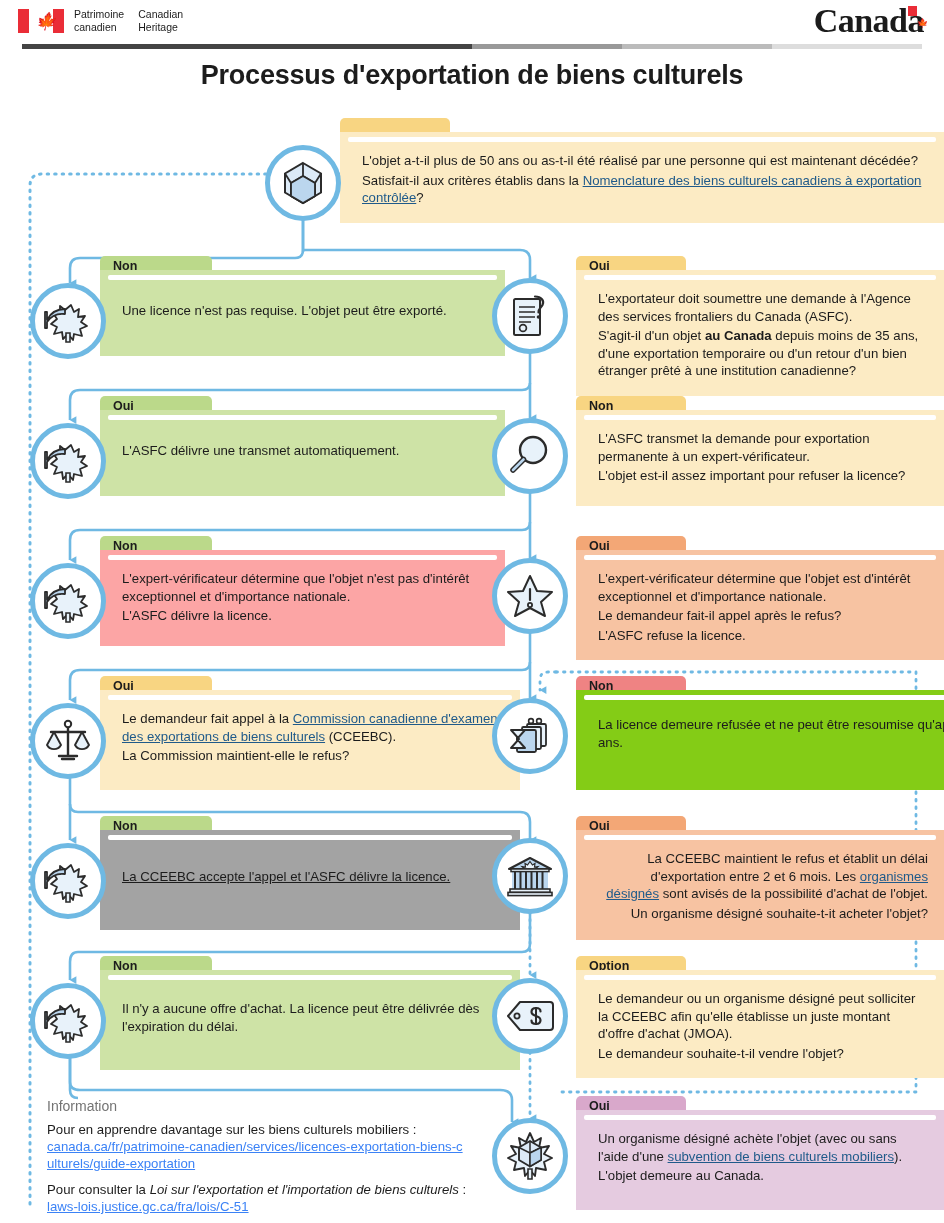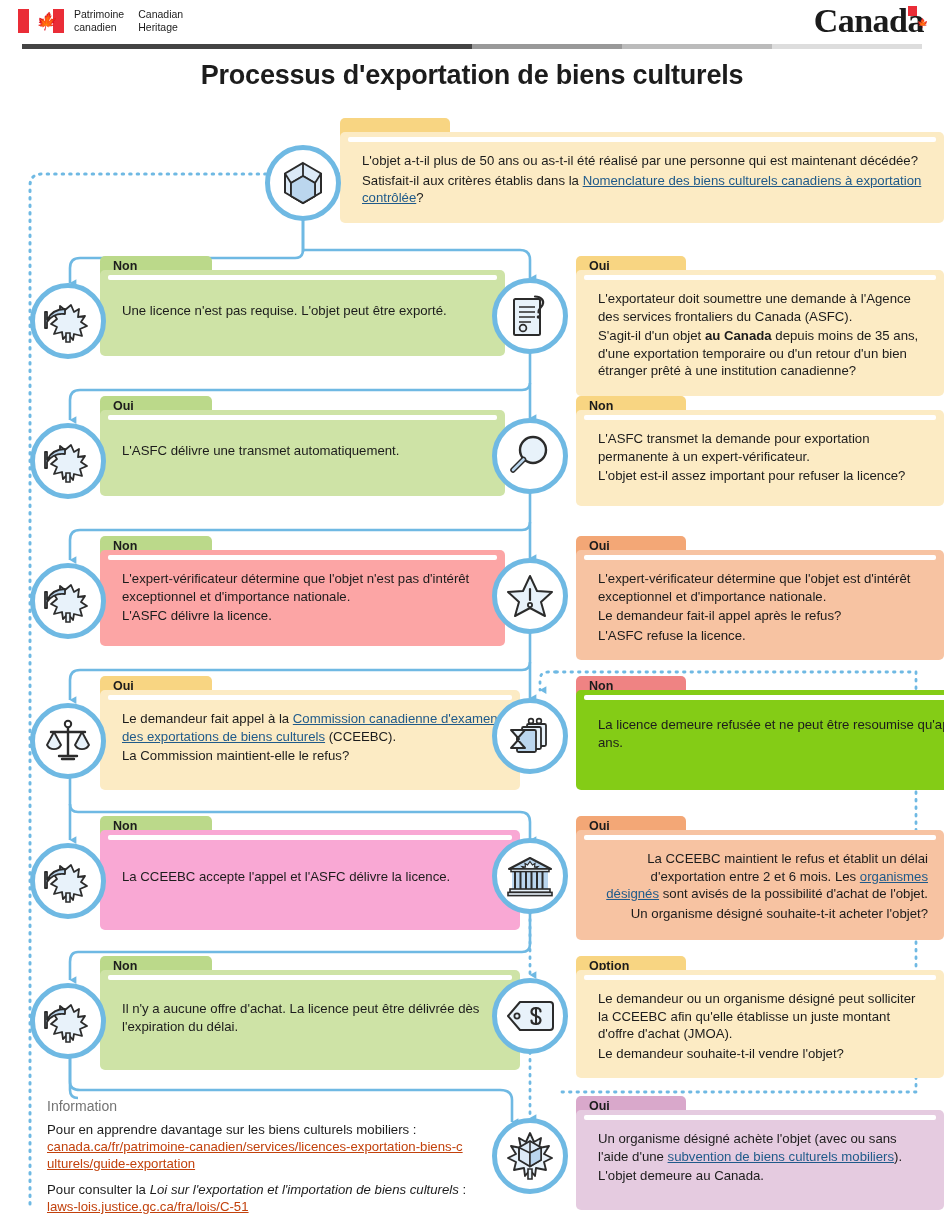--- a/index.html
+++ b/index.html
@@ -44,21 +44,21 @@
 
   
   .node { position: absolute; }
   .folder { position: absolute; }
   .tab {
     position: absolute; left: 0; top: 0; height: 19px; min-width: 108px;
     border-radius: 5px 5px 0 0; padding: 2px 12px 0 13px;
     font-size: 12.5px; font-weight: bold; color: #1c1c1c; line-height: 17px;
   }
   .body-card {
-    position: absolute; left: 0; top: 14px; border-radius: 5px;
+    position: absolute; left: 0; top: 14px; border-radius: 0;
     padding: 0;
   }
   .lip { position: absolute; left: 8px; right: 8px; top: 5px; height: 5px; background: #ffffff; border-radius: 2px; }
   .card-text {
     position: relative; padding: 20px 16px 14px 22px;
     font-size: 13.2px; line-height: 17.5px; color: #1c1c1c;
   }
   .card-text p { margin: 0 0 2px 0; }
   .card-text a { color: #1f5a8a; text-decoration: underline; }
   .card-text b { font-weight: bold; }
@@ -68,21 +68,21 @@
     background: #ffffff; border: 5px solid #6FB9E3;
     display: flex; align-items: center; justify-content: center;
     z-index: 4;
   }
   .circle svg { display: block; }
 
   
   .info-block { position: absolute; left: 47px; top: 1098px; width: 420px; }
   .info-title { font-size: 14px; font-weight: normal; margin-bottom: 7px; color: #737373; }
   .info-p { font-size: 13.2px; line-height: 17px; margin-bottom: 9px; color: #1c1c1c; }
-  .info-p a { color: #c2410c; word-break: break-all; }
+  .info-p a { color: #3b82f6; word-break: break-all; }
   .info-p i { font-style: italic; }
 </style>
 </head>
 <body>
 
 <div class="gc-header">
   <div class="wordmark-left">
     <span class="flag">
       <i class="bar l"></i>
         <i class="fld"></i>
@@ -338,21 +338,21 @@
       <circle cx="24" cy="6" r="2.4" fill="none" stroke="#2b2b2b" stroke-width="1.6"></circle>
       <circle cx="32" cy="6" r="2.4" fill="none" stroke="#2b2b2b" stroke-width="1.6"></circle>
       <path d="M4 15 L18 15 L10 24 L18 33 L4 33 L12 24 Z" fill="#E8F2FA" stroke="#2b2b2b" stroke-width="1.9" stroke-linejoin="round"></path>
     </svg>
   </div>
 </div>
 
 <div class="node" style="left:30px; top:816px;">
   <div class="folder" style="left:70px; top:0; width:420px;">
     <div class="tab" style="background:#BBD98A; width:112px;">Non</div>
-    <div class="body-card" style="background:#f9a8d4; width:420px; min-height:100px;">
+    <div class="body-card" style="background:#a3a3a3; width:420px; min-height:100px;text-decoration:underline;">
       <div class="lip"></div>
       <div class="card-text" style="padding-top:38px;">
         <p>La CCEEBC accepte l'appel et l'ASFC délivre la licence.</p>
       </div>
     </div>
   </div>
   <div class="circle" style="left:0; top:27px; width:76px; height:76px;">
     <svg width="48" height="44" viewBox="0 0 48 44">
       <path d="M27 6 L30 13 L35 10 L34 18 L41 17 L37 23 L43 27 L36 30 L38 37 L30 35 L29 41 L24 35 L19 40 L18 33 L10 35 L13 28 L7 25 L13 20 L9 14 L16 15 L16 7 L21 11 Z" fill="#E8F2FA" stroke="#2b2b2b" stroke-width="1.8" stroke-linejoin="round"></path>
       <path d="M22 34 L22 43 L26 43 L26 34 Z" fill="#E8F2FA" stroke="#2b2b2b" stroke-width="1.6"></path>

